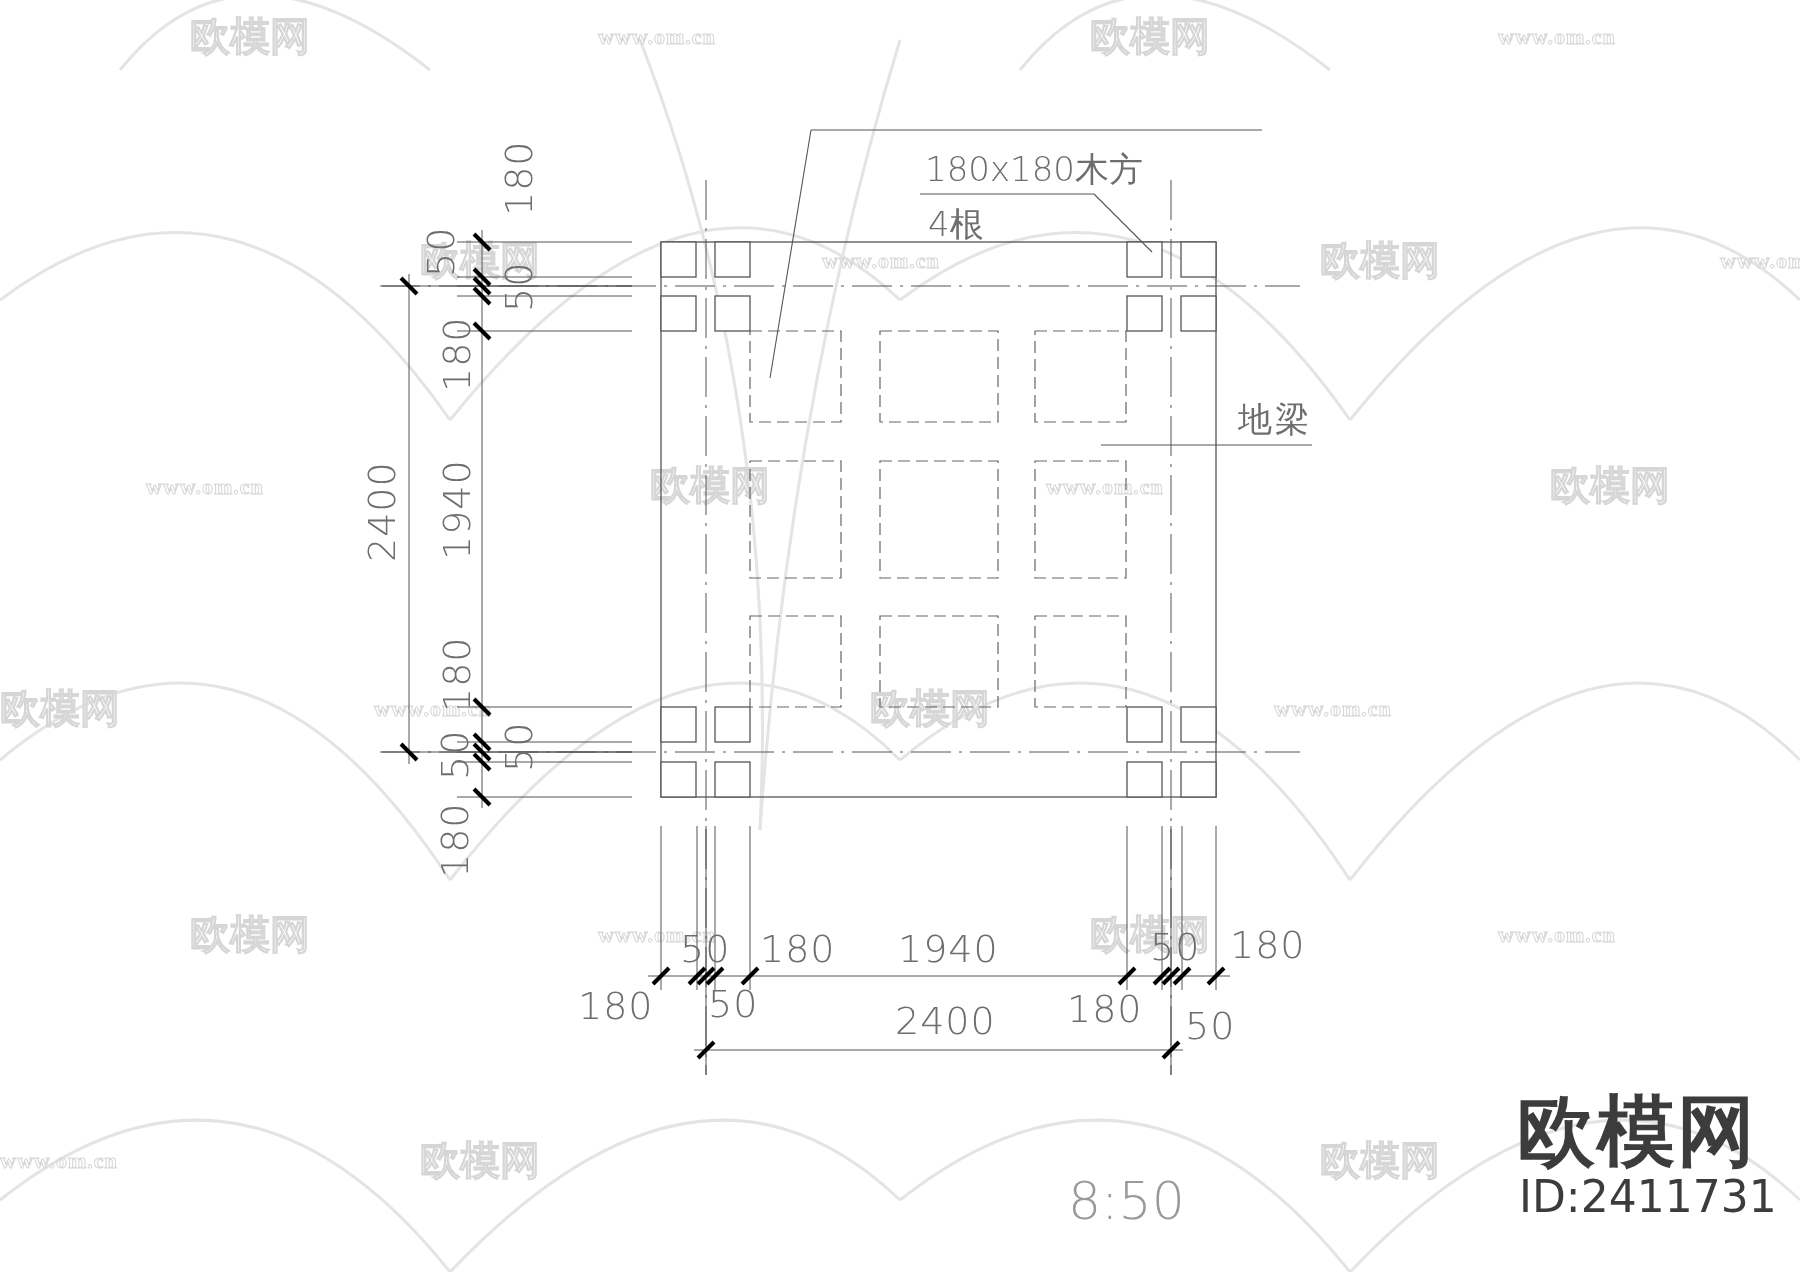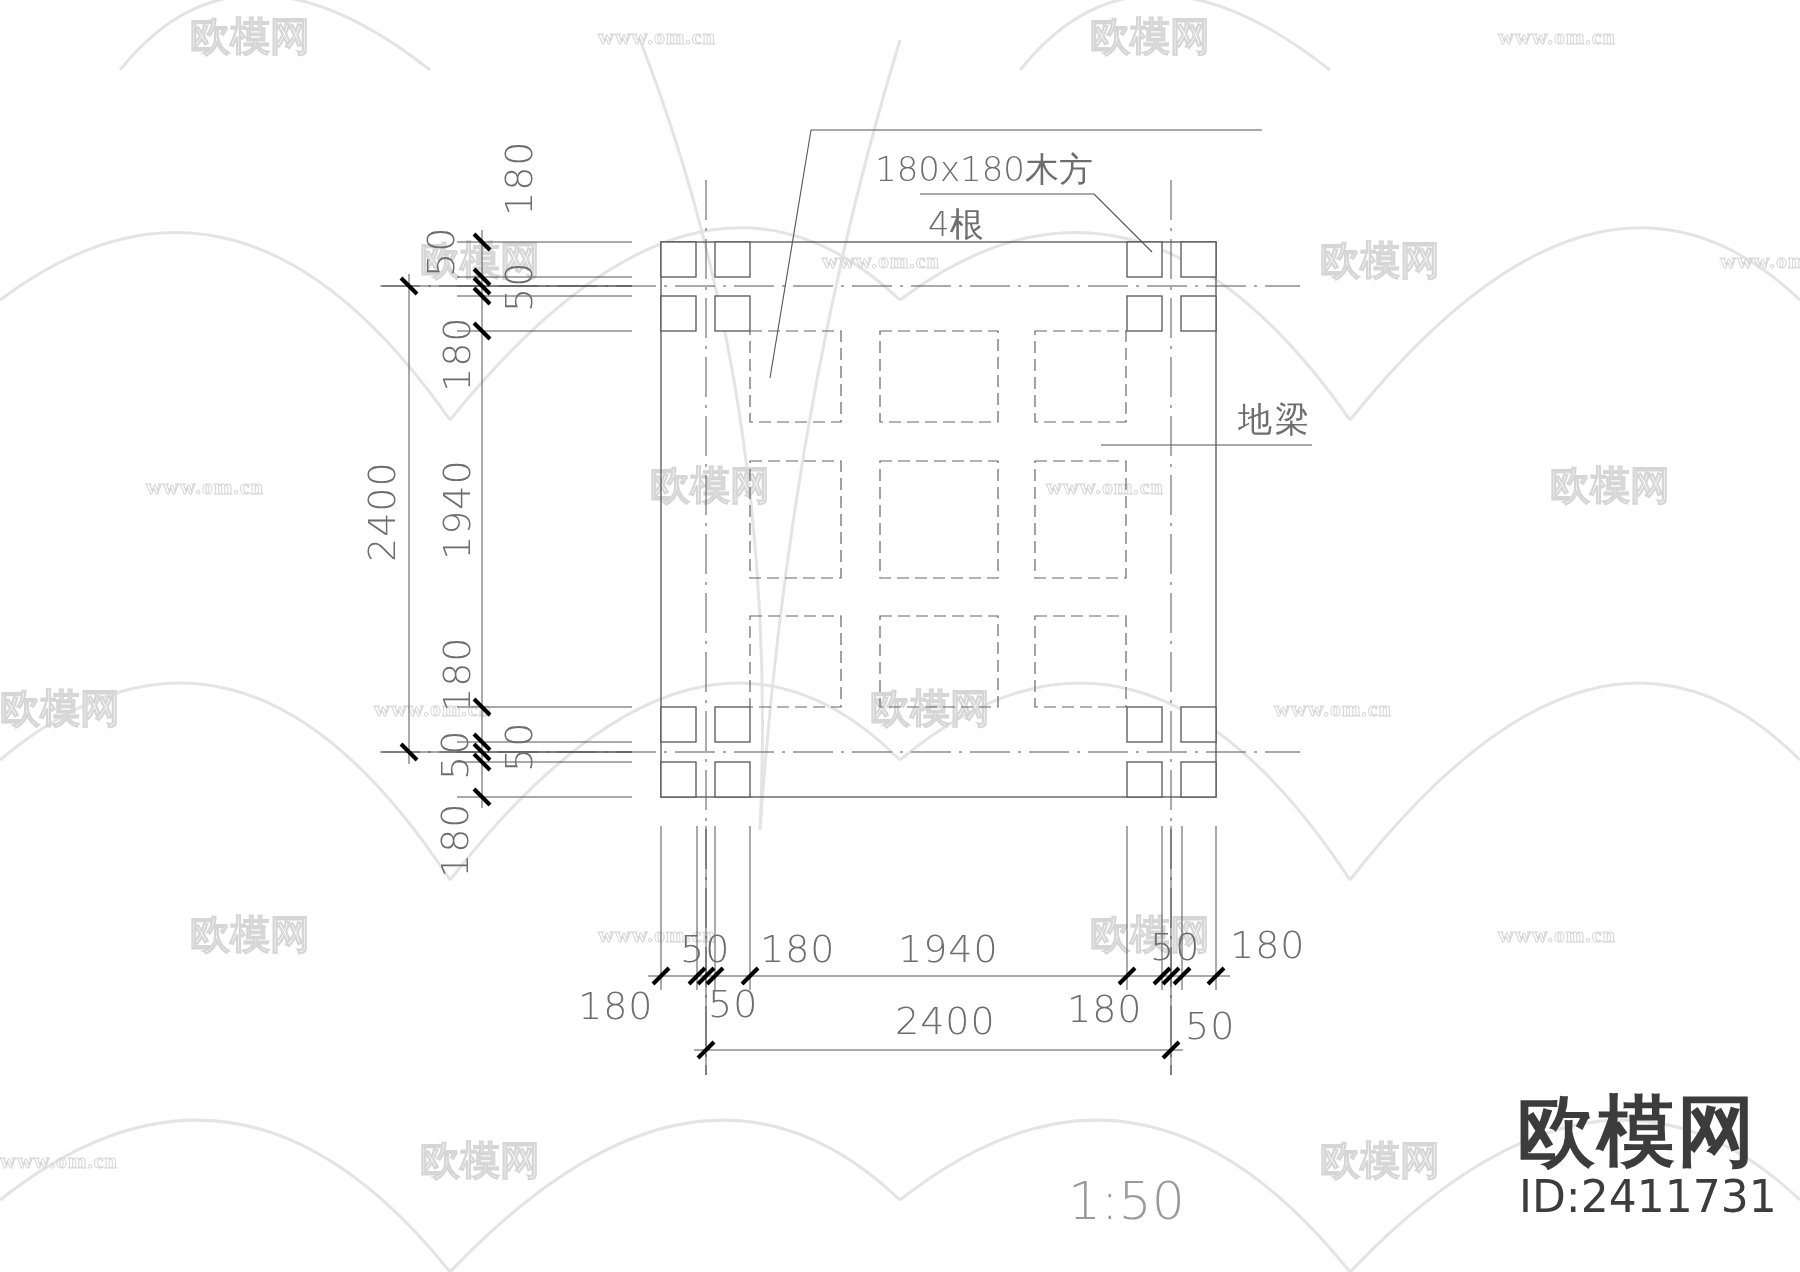--- a/index.html
+++ b/index.html
@@ -150,21 +150,21 @@
       <line x1="474" y1="699" x2="490" y2="715" stroke="#000000" stroke-width="4"></line>
       <line x1="474" y1="734" x2="490" y2="750" stroke="#000000" stroke-width="4"></line>
       <line x1="474" y1="744" x2="490" y2="760" stroke="#000000" stroke-width="4"></line>
       <line x1="474" y1="754" x2="490" y2="770" stroke="#000000" stroke-width="4"></line>
       <line x1="474" y1="789" x2="490" y2="805" stroke="#000000" stroke-width="4"></line>
       <line x1="409" y1="274" x2="409" y2="764" stroke="#555555" stroke-width="1"></line>
       <line x1="401" y1="278" x2="417" y2="294" stroke="#000000" stroke-width="4"></line>
       <line x1="401" y1="744" x2="417" y2="760" stroke="#000000" stroke-width="4"></line>
     </svg>
 
-  <div class="txt note" style="left:875px;top:152px;letter-spacing:0">180x180木方</div>
+  <div class="txt note" style="left:925px;top:152px;letter-spacing:0">180x180木方</div>
   <div class="txt note" style="left:928px;top:207px;letter-spacing:0">4根</div>
   <div class="txt note" style="left:1238px;top:402px">地梁</div>
 
   <div class="txt dim" style="left:578px;top:987px">180</div>
   <div class="txt dim" style="left:680px;top:930px">50</div>
   <div class="txt dim" style="left:708px;top:985px">50</div>
   <div class="txt dim" style="left:760px;top:930px">180</div>
   <div class="txt dim" style="left:898px;top:930px">1940</div>
   <div class="txt dim" style="left:1067px;top:990px">180</div>
   <div class="txt dim" style="left:1150px;top:928px">50</div>
@@ -176,17 +176,17 @@
   <div class="txt dim vdim" style="left:422px;top:277px">50</div>
   <div class="txt dim vdim" style="left:500px;top:312px">50</div>
   <div class="txt dim vdim" style="left:438px;top:392px">180</div>
   <div class="txt dim vdim" style="left:438px;top:560px">1940</div>
   <div class="txt dim vdim" style="left:363px;top:562px">2400</div>
   <div class="txt dim vdim" style="left:438px;top:712px">180</div>
   <div class="txt dim vdim" style="left:500px;top:772px">50</div>
   <div class="txt dim vdim" style="left:436px;top:780px">50</div>
   <div class="txt dim vdim" style="left:436px;top:878px">180</div>
 
-  <div class="txt scale" style="left:1068px;top:1175px">1:50</div>
+  <div class="txt scale" style="left:1068px;top:1175px">8:50</div>
 
   <div class="logo logo-name" style="left:1517px;top:1092px">欧模网</div>
   <div class="logo logo-id" style="left:1519px;top:1175px">ID:2411731</div>
 </div>
 
 </body></html>

